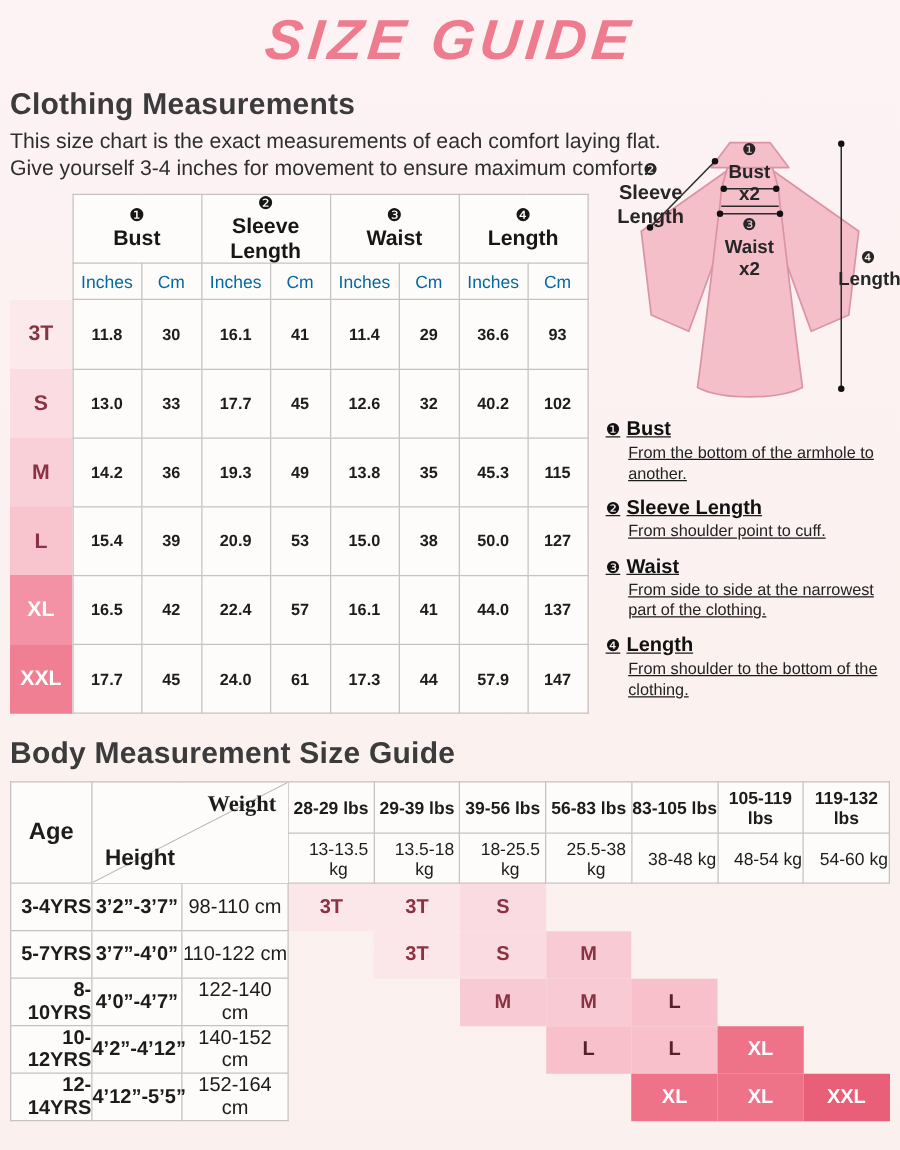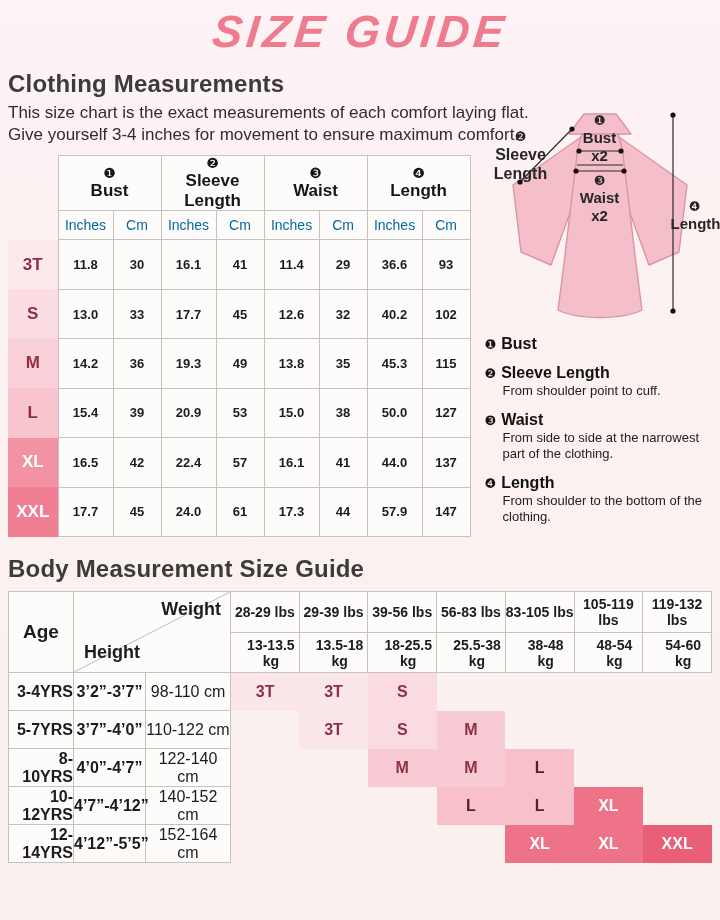--- a/index.html
+++ b/index.html
@@ -60,40 +60,40 @@
   .mline { stroke: #2b2b2b; stroke-width: 1.2; }
   .mdot { fill: #111; }
   .dlabel { position: absolute; text-align: center; font-weight: bold; color: #262626; line-height: 1.22; font-size: 15px; }
   .dlabel .circ { display: block; font-size: 13px; font-weight: normal; font-family: "DejaVu Sans", sans-serif; }
   .l-bust   { left: 88px;  top: 4px;  width: 54px; }
   .l-sleeve { left: 0px;   top: 20px; width: 72px; font-size: 16px; }
   .l-waist  { left: 86px;  top: 64px; width: 58px; }
   .l-length { left: 186px; top: 90px; width: 48px; }
 
   .defs { margin-top: 6px; }
-  .def { margin-bottom: 11px; }
+  .def { margin-bottom: 11px; text-decoration: underline; }
   .dterm { font-size: 16px; font-weight: bold; color: #111; }
   .dterm .dnum { font-family: "DejaVu Sans", sans-serif; font-size: 13px; font-weight: normal; margin-right: 5px; }
   .ddesc { font-size: 13px; color: #222; line-height: 1.28; margin-left: 18px; margin-top: 1px; }
 
   
   .btable { width: 704px; margin-top: 8px; }
   .btable th, .btable td { text-align: center; vertical-align: middle; }
   .btable .bordered { border: 1px solid #c6c2c0; background: #fdfcfb; }
   .btable .age-h { font-size: 19px; font-weight: bold; }
   .btable .diag { position: relative; }
   .btable .diag::after {
     content: "";
     position: absolute; inset: 0;
     background: linear-gradient(to bottom right, transparent calc(50% - 0.8px), #b9b5b3 50%, transparent calc(50% + 0.8px));
   }
-  .btable .diag .w { position: absolute; top: 7px; right: 9px; font-size: 18px; font-weight: bold; z-index: 1; }
+  .btable .diag .w { position: absolute; top: 7px; right: 9px; font-size: 18px; font-weight: bold; z-index: 1; font-family: Liberation Serif, serif; }
   .btable .diag .h { position: absolute; bottom: 9px; left: 10px; font-size: 18px; font-weight: bold; z-index: 1; }
   .btable .lbs { height: 41px; font-size: 14px; font-weight: bold; }
-  .btable .kg  { height: 40px; font-size: 14px; font-weight: bold; padding-left: 12px; }
+  .btable .kg  { height: 40px; font-size: 14px; font-weight: normal; padding-left: 12px; }
   .btable .age { height: 38px; font-size: 16px; font-weight: bold; text-align: right; }
   .btable .hft { font-size: 16px; font-weight: bold; }
   .btable .hcm { font-size: 16px; font-weight: normal; }
   .btable .mcell { border: none; background: transparent; height: 38px; padding: 0; }
   .btable .mcell.filled { font-size: 16px; font-weight: bold; }
 </style>
 </head>
 <body>
 
 <div class="page">
@@ -265,20 +265,21 @@
           <span>x2</span>
         </div>
         <div class="dlabel l-length">
           <span class="circ">❹</span>
           <span>Length</span>
         </div>
       </div>
       <div class="defs">
           <div class="def">
             <div class="dterm"><span class="dnum">❶</span><span class="dname">Bust</span></div>
+            <div class="ddesc">From the bottom of the armhole to another.</div>
           </div>
           <div class="def">
             <div class="dterm"><span class="dnum">❷</span><span class="dname">Sleeve Length</span></div>
             <div class="ddesc">From shoulder point to cuff.</div>
           </div>
           <div class="def">
             <div class="dterm"><span class="dnum">❸</span><span class="dname">Waist</span></div>
             <div class="ddesc">From side to side at the narrowest part of the clothing.</div>
           </div>
           <div class="def">
@@ -361,21 +362,21 @@
           <td class="mcell"></td>
           <td class="mcell"></td>
           <td class="mcell filled" style="background: rgb(248, 203, 212); color: rgb(140, 49, 65);">M</td>
           <td class="mcell filled" style="background: rgb(248, 203, 212); color: rgb(140, 49, 65);">M</td>
           <td class="mcell filled" style="background: rgb(247, 192, 203); color: rgb(85, 34, 44);">L</td>
           <td class="mcell"></td>
           <td class="mcell"></td>
         </tr>
         <tr>
           <td class="bordered age">10-12YRS</td>
-          <td class="bordered hft">4’7”-4’12”</td>
+          <td class="bordered hft">4’2”-4’12”</td>
           <td class="bordered hcm">140-152 cm</td>
           <td class="mcell"></td>
           <td class="mcell"></td>
           <td class="mcell"></td>
           <td class="mcell filled" style="background: rgb(247, 192, 203); color: rgb(85, 34, 44);">L</td>
           <td class="mcell filled" style="background: rgb(247, 192, 203); color: rgb(85, 34, 44);">L</td>
           <td class="mcell filled" style="background: rgb(238, 115, 137); color: rgb(255, 255, 255);">XL</td>
           <td class="mcell"></td>
         </tr>
         <tr>

